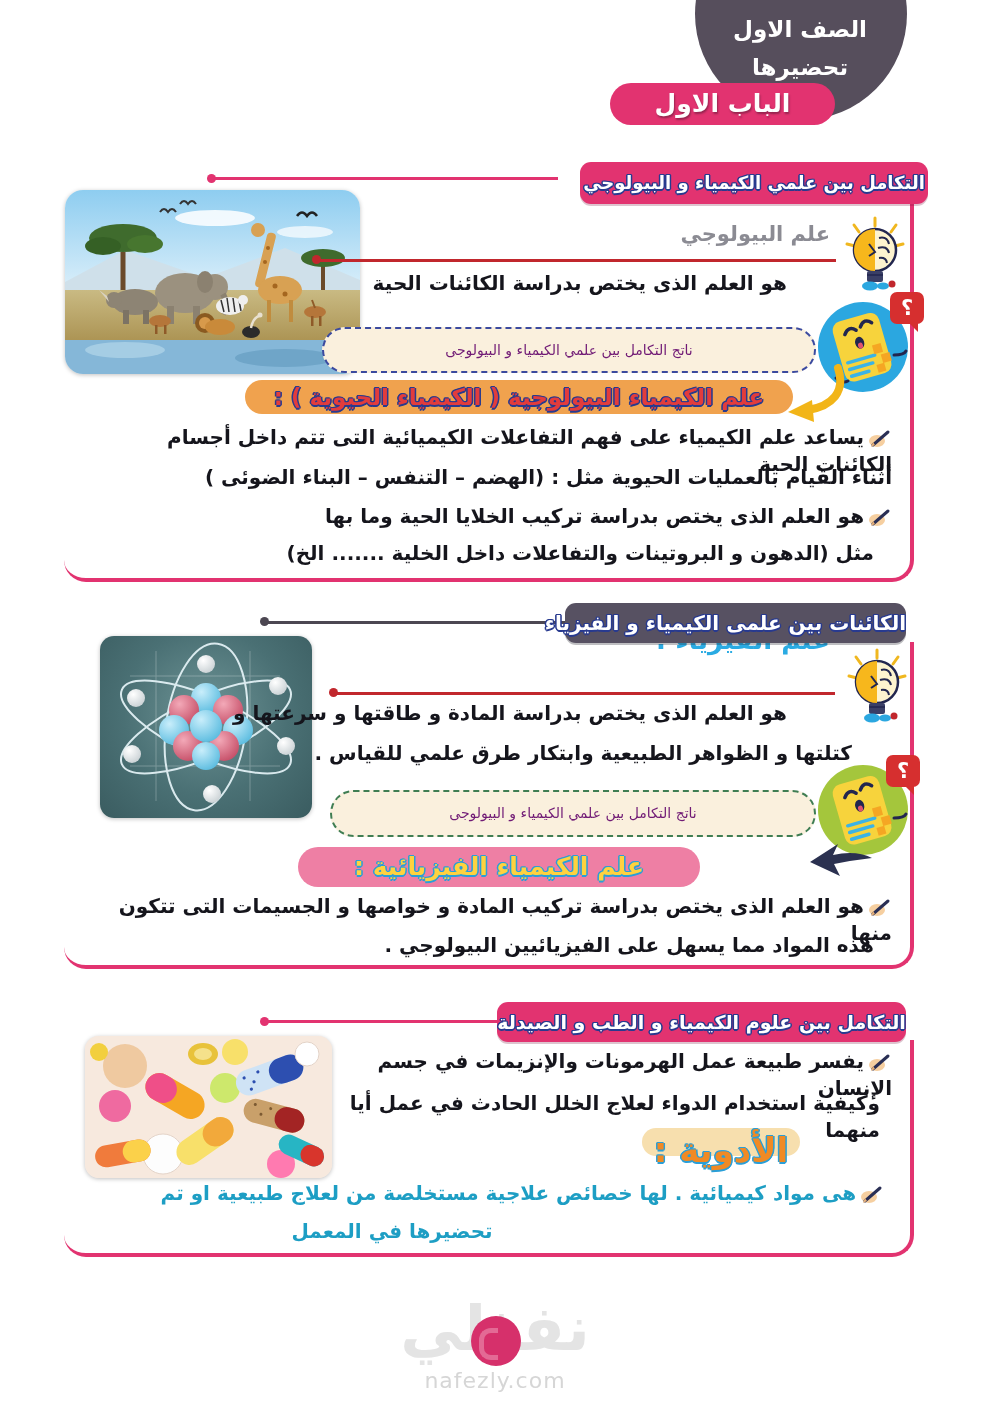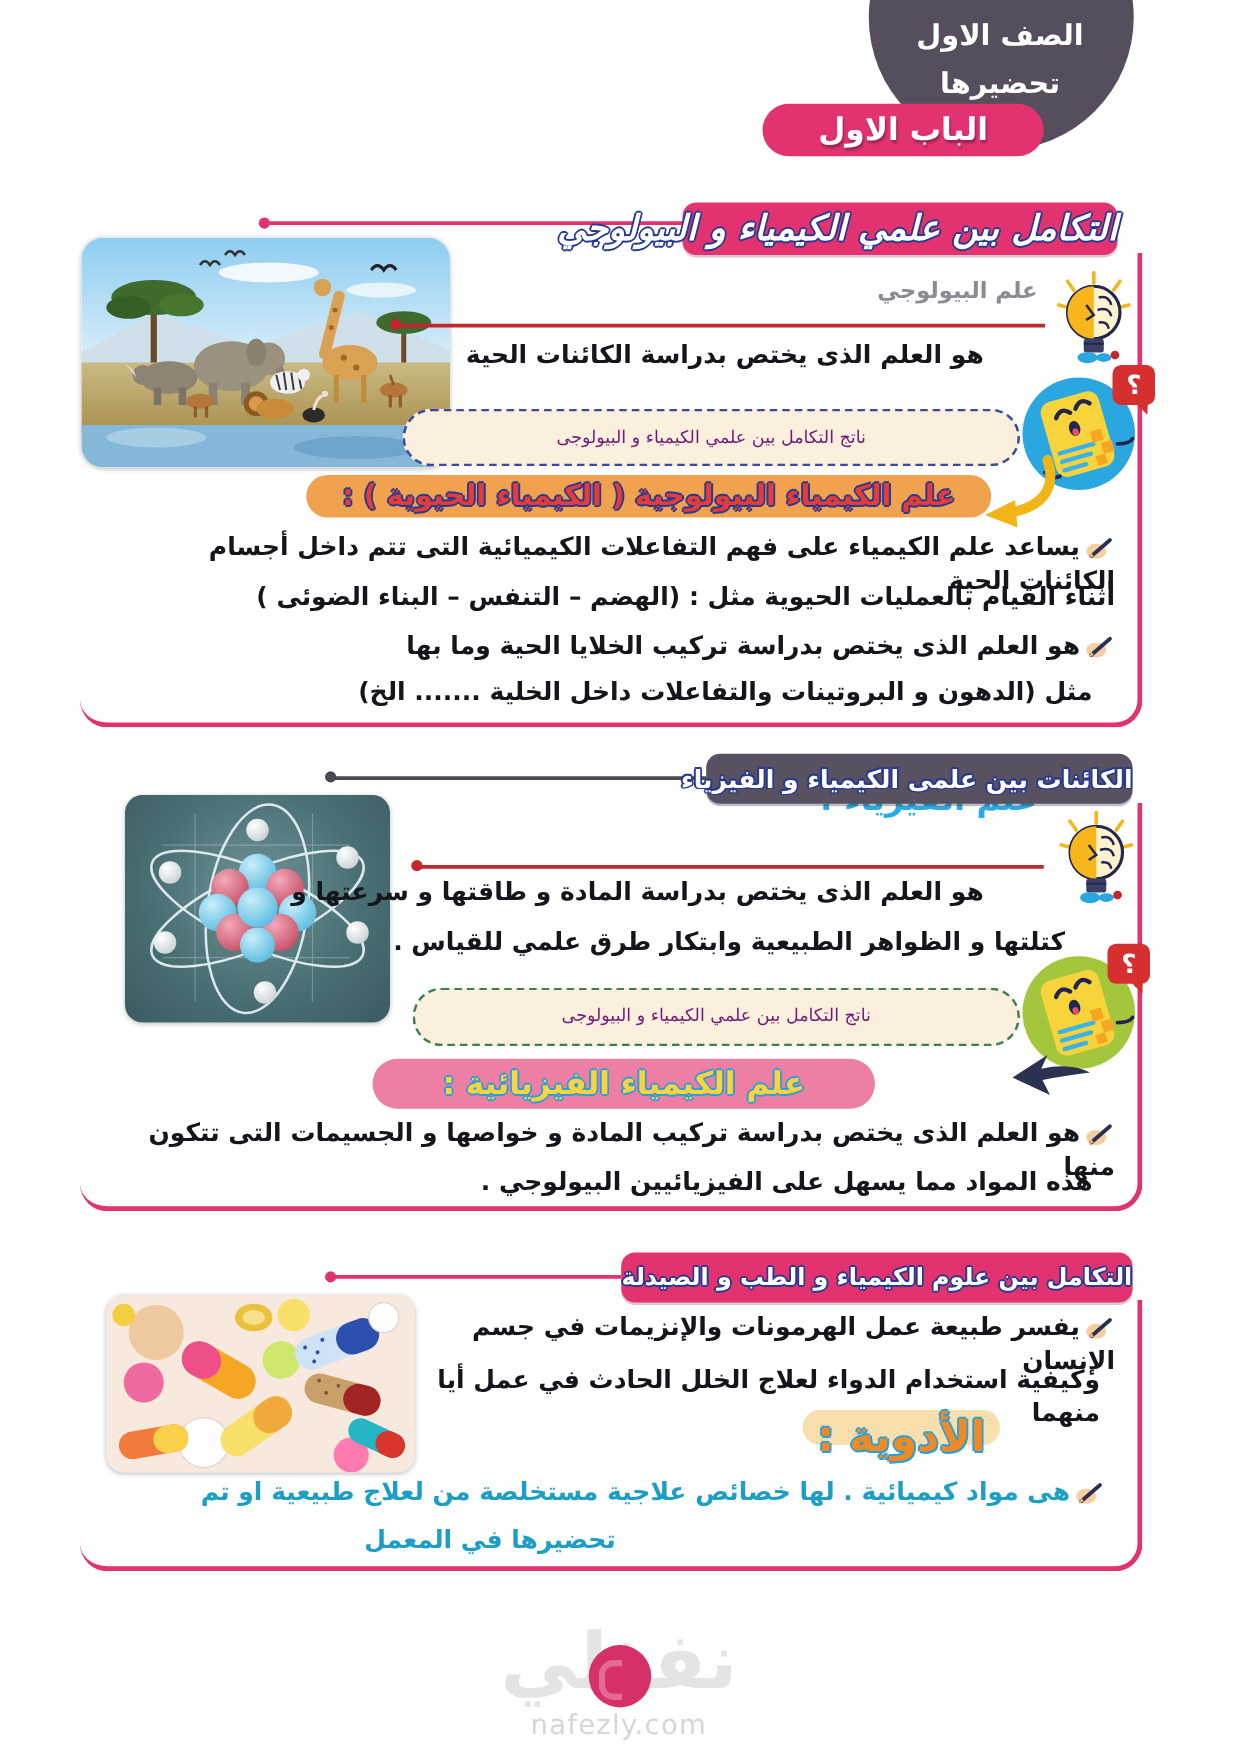--- a/index.html
+++ b/index.html
@@ -21,35 +21,35 @@
   .frame1{left:64px;top:202px;width:846px;height:376px;}
   .frame2{left:64px;top:642px;width:846px;height:323px;}
   .frame3{left:64px;top:1040px;width:846px;height:213px;}
 
   
   .badge{height:42px;border-radius:11px;text-align:center;font-weight:bold;white-space:nowrap;z-index:3;
          color:#fff;text-shadow:1.5px 0 #283a8f,-1.5px 0 #283a8f,0 1.5px #283a8f,0 -1.5px #283a8f,
          1px 1px #283a8f,-1px -1px #283a8f,1px -1px #283a8f,-1px 1px #283a8f;}
   .badge-pink{background:#e23370;box-shadow:0 2px 0 rgba(120,20,60,.25);}
   .badge-slate{background:#575162;box-shadow:0 2px 0 rgba(40,40,50,.3);}
-  .badge1{left:546px;top:162px;width:348px;font-size:28px;line-height:42px;font-style:italic;}
+  .badge1{left:580px;top:162px;width:348px;font-size:18px;line-height:42px;}
   .badge2{left:565px;top:603px;width:341px;font-size:20px;line-height:40px;height:40px;}
   .badge3{left:497px;top:1002px;width:409px;font-size:19px;line-height:40px;height:40px;}
 
   .connector{height:3px;}
   .conn1{left:214px;top:177px;width:344px;background:#e23370;}
   .conn2{left:267px;top:621px;width:298px;background:#4c4752;height:2.5px;}
   .conn3{left:267px;top:1020px;width:230px;background:#e23370;}
   .conn-dot{width:9px;height:9px;border-radius:50%;}
   .dot1{left:207px;top:174px;background:#e23370;}
   .dot2{left:260px;top:617px;background:#4c4752;}
   .dot3{left:260px;top:1017px;background:#e23370;}
 
   
-  .sci-title1{right:162px;top:222px;font-size:18px;font-weight:bold;color:#8b8b93;margin-left:24px;}
+  .sci-title1{right:162px;top:222px;font-size:21px;font-weight:bold;color:#8b8b93;margin-left:24px;}
   .sci-title2{right:162px;top:625px;font-size:26px;font-weight:bold;color:#2aabe3;}
   .redline{height:2.5px;background:#c1272d;}
   .redline1{left:318px;top:259px;width:518px;}
   .redline2{left:335px;top:692px;width:500px;}
   .reddot{width:9px;height:9px;border-radius:50%;background:#c1272d;}
 
   
   .txt{color:#15151c;font-weight:bold;font-size:20px;line-height:1.35;text-align:right;}
   .txt .pencil-svg{vertical-align:-4px;margin-left:4px;}
   .teal{color:#1d9ec4;}

